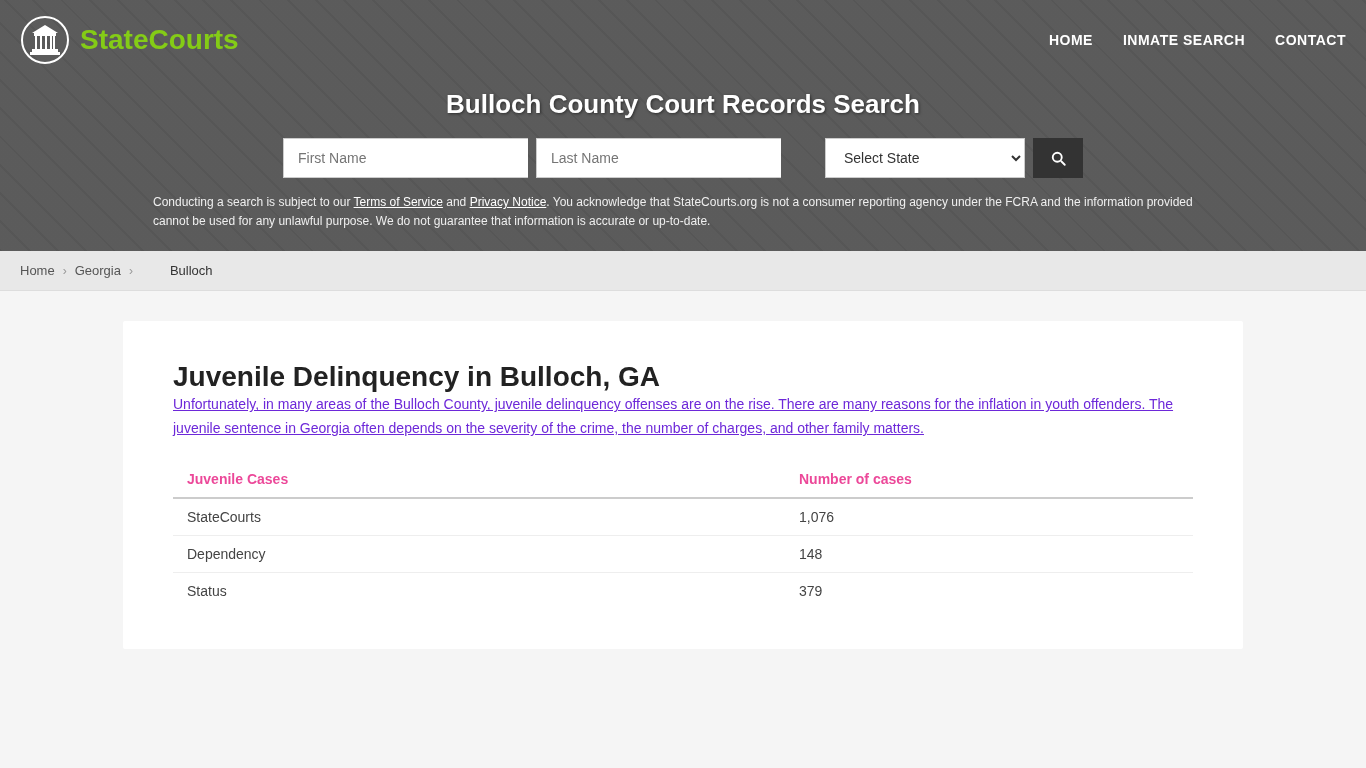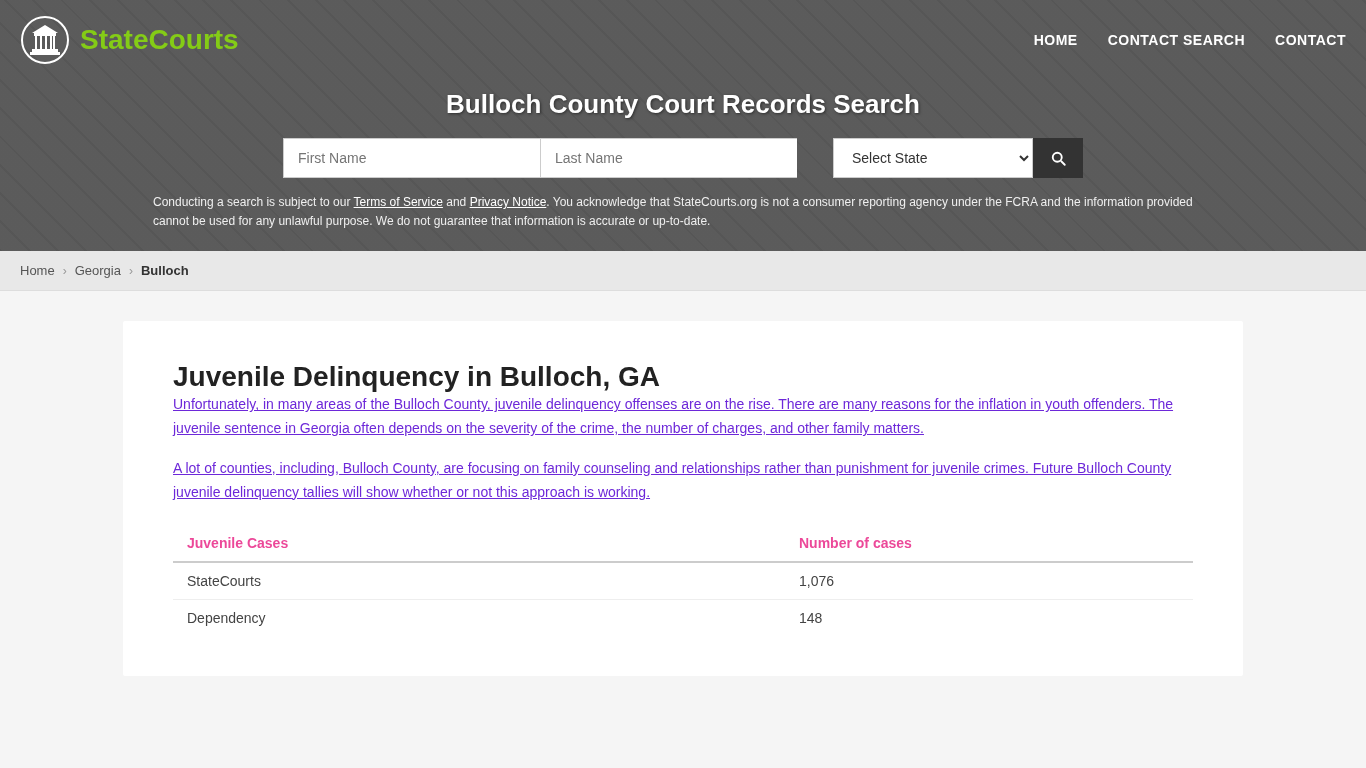--- a/index.html
+++ b/index.html
@@ -69,21 +69,21 @@
     .search-title {
       color: white;
       font-size: 26px;
       font-weight: bold;
       margin-bottom: 18px;
       text-shadow: 1px 1px 3px rgba(0,0,0,0.5);
     }
     .search-bar {
       display: flex;
       justify-content: center;
-      gap: 0;
+      gap: 8px;
       max-width: 800px;
       margin: 0 auto 15px;
     }
     .search-input {
       border: 1px solid #ccc;
       padding: 10px 14px;
       font-size: 14px;
       outline: none;
       background: white;
       color: #999;
@@ -149,21 +149,22 @@
     .breadcrumb a {
       color: #555;
       text-decoration: none;
     }
     .breadcrumb-sep {
       color: #999;
       font-size: 12px;
     }
     .breadcrumb-current {
       color: #333;
-      font-weight: bold;
+      font-weight: normal;
+      margin-left: 29px;
     }
 
     
     .main-content {
       max-width: 1160px;
       margin: 0 auto;
       padding: 30px 20px;
     }
     .content-card {
       background: white;
@@ -243,21 +244,21 @@
           <rect x="20" y="20" width="2" height="14" fill="white"></rect>
           <rect x="25" y="20" width="2" height="14" fill="white"></rect>
           <rect x="30" y="20" width="2" height="14" fill="white"></rect>
           <rect x="33" y="20" width="2" height="14" fill="white"></rect>
           <polygon points="25,10 12,18 38,18" fill="white"></polygon>
         </svg>
         <span class="logo-text">StateCourts</span>
       </a>
       <div class="nav-links">
         <a class="nav-link" href="#">HOME</a>
-        <a class="nav-link" href="#">CONTACT SEARCH</a>
+        <a class="nav-link" href="#">INMATE SEARCH</a>
         <a class="nav-link" href="#">CONTACT</a>
       </div>
     </nav>
 
     <div class="search-section">
       <h1 class="search-title">Bulloch County Court Records Search</h1>
       <div class="search-bar">
         <input class="search-input" type="text" placeholder="First Name" style="">
         <input class="search-input" type="text" placeholder="Last Name" style="">
         <select class="state-select">
@@ -288,35 +289,38 @@
   <span class="breadcrumb-current">Bulloch</span>
 </div>
 
 <main class="main-content">
   <div class="content-card">
 
 
     <h2 class="section-title">Juvenile Delinquency in Bulloch, GA</h2>
 
     <p class="content-text">Unfortunately, in many areas of the Bulloch County, juvenile delinquency offenses are on the rise. There are many reasons for the inflation in youth offenders. The juvenile sentence in Georgia often depends on the severity of the crime, the number of charges, and other family matters.</p>
-    <p class="content-text">A lot of counties, including, Bulloch County, are focusing on family counseling and relationships rather than punishment for juvenile crimes. Future Bulloch County juvenile delinquency tallies will show whether or not this approach is working.</p>
 
     <table class="data-table">
       <thead>
         <tr>
           <th>Juvenile Cases</th>
           <th>Number of cases</th>
         </tr>
       </thead>
       <tbody id="table-body">
       <tr>
       <td>StateCourts</td>
       <td>1,076</td>
     </tr>
           <tr>
       <td>Dependency</td>
       <td>148</td>
     </tr>
+          <tr>
+      <td>Status</td>
+      <td>379</td>
+    </tr>
         </tbody>
     </table>
 
   </div>
 </main>
 
 </body></html>

